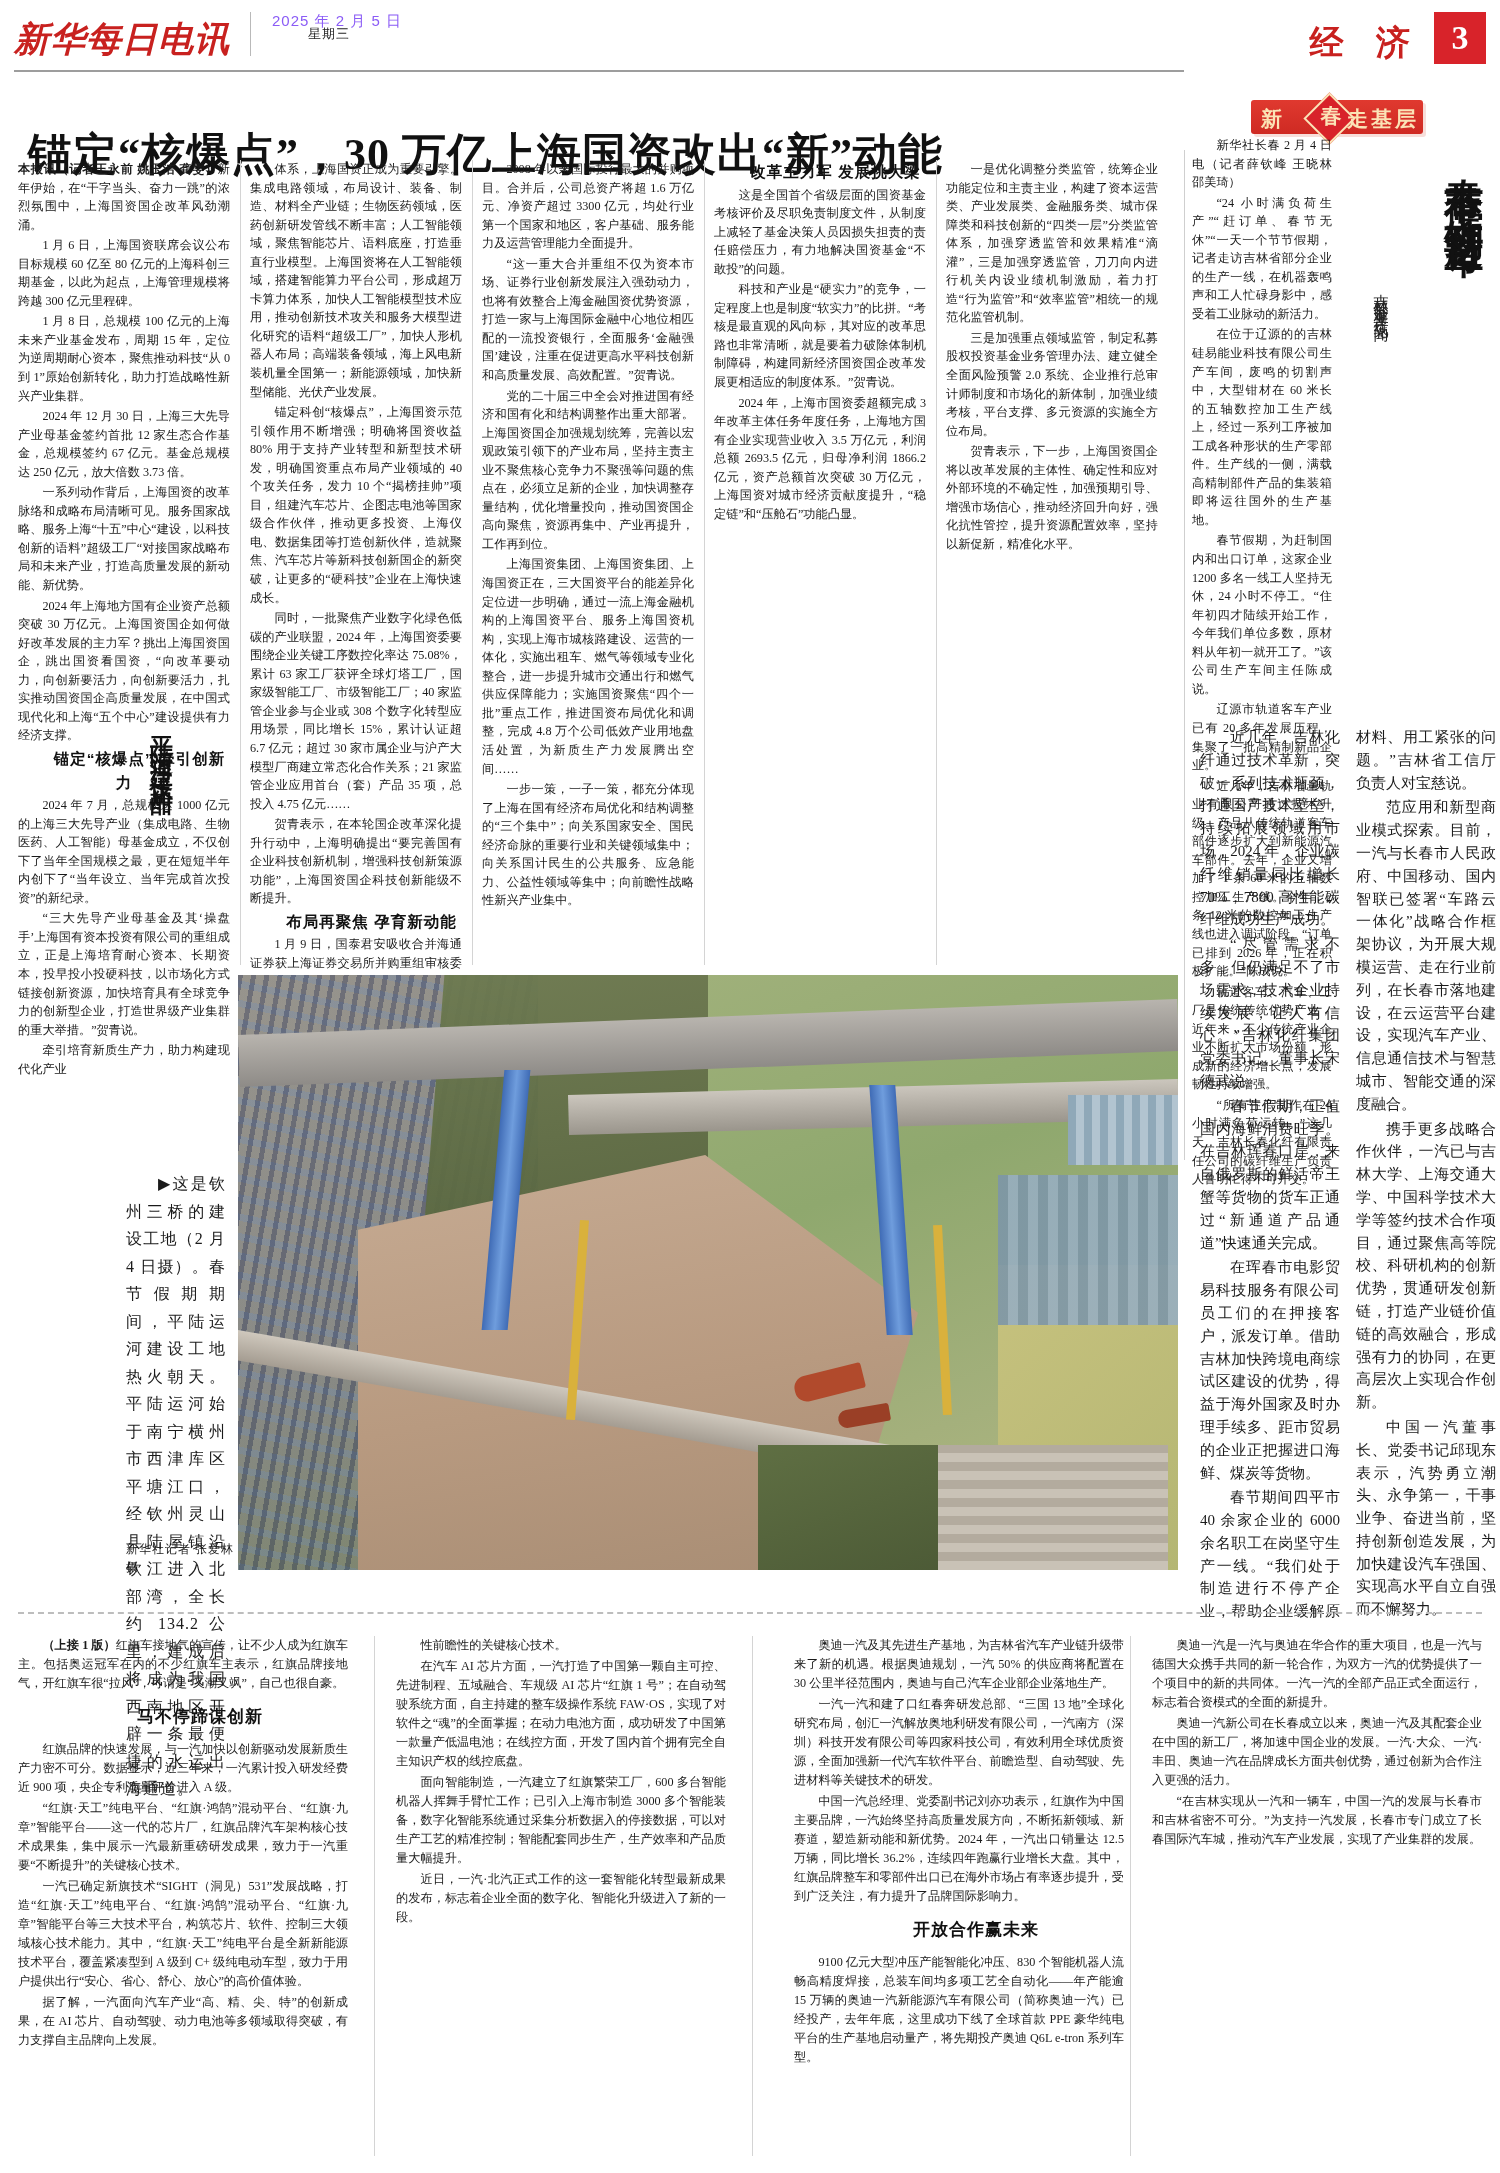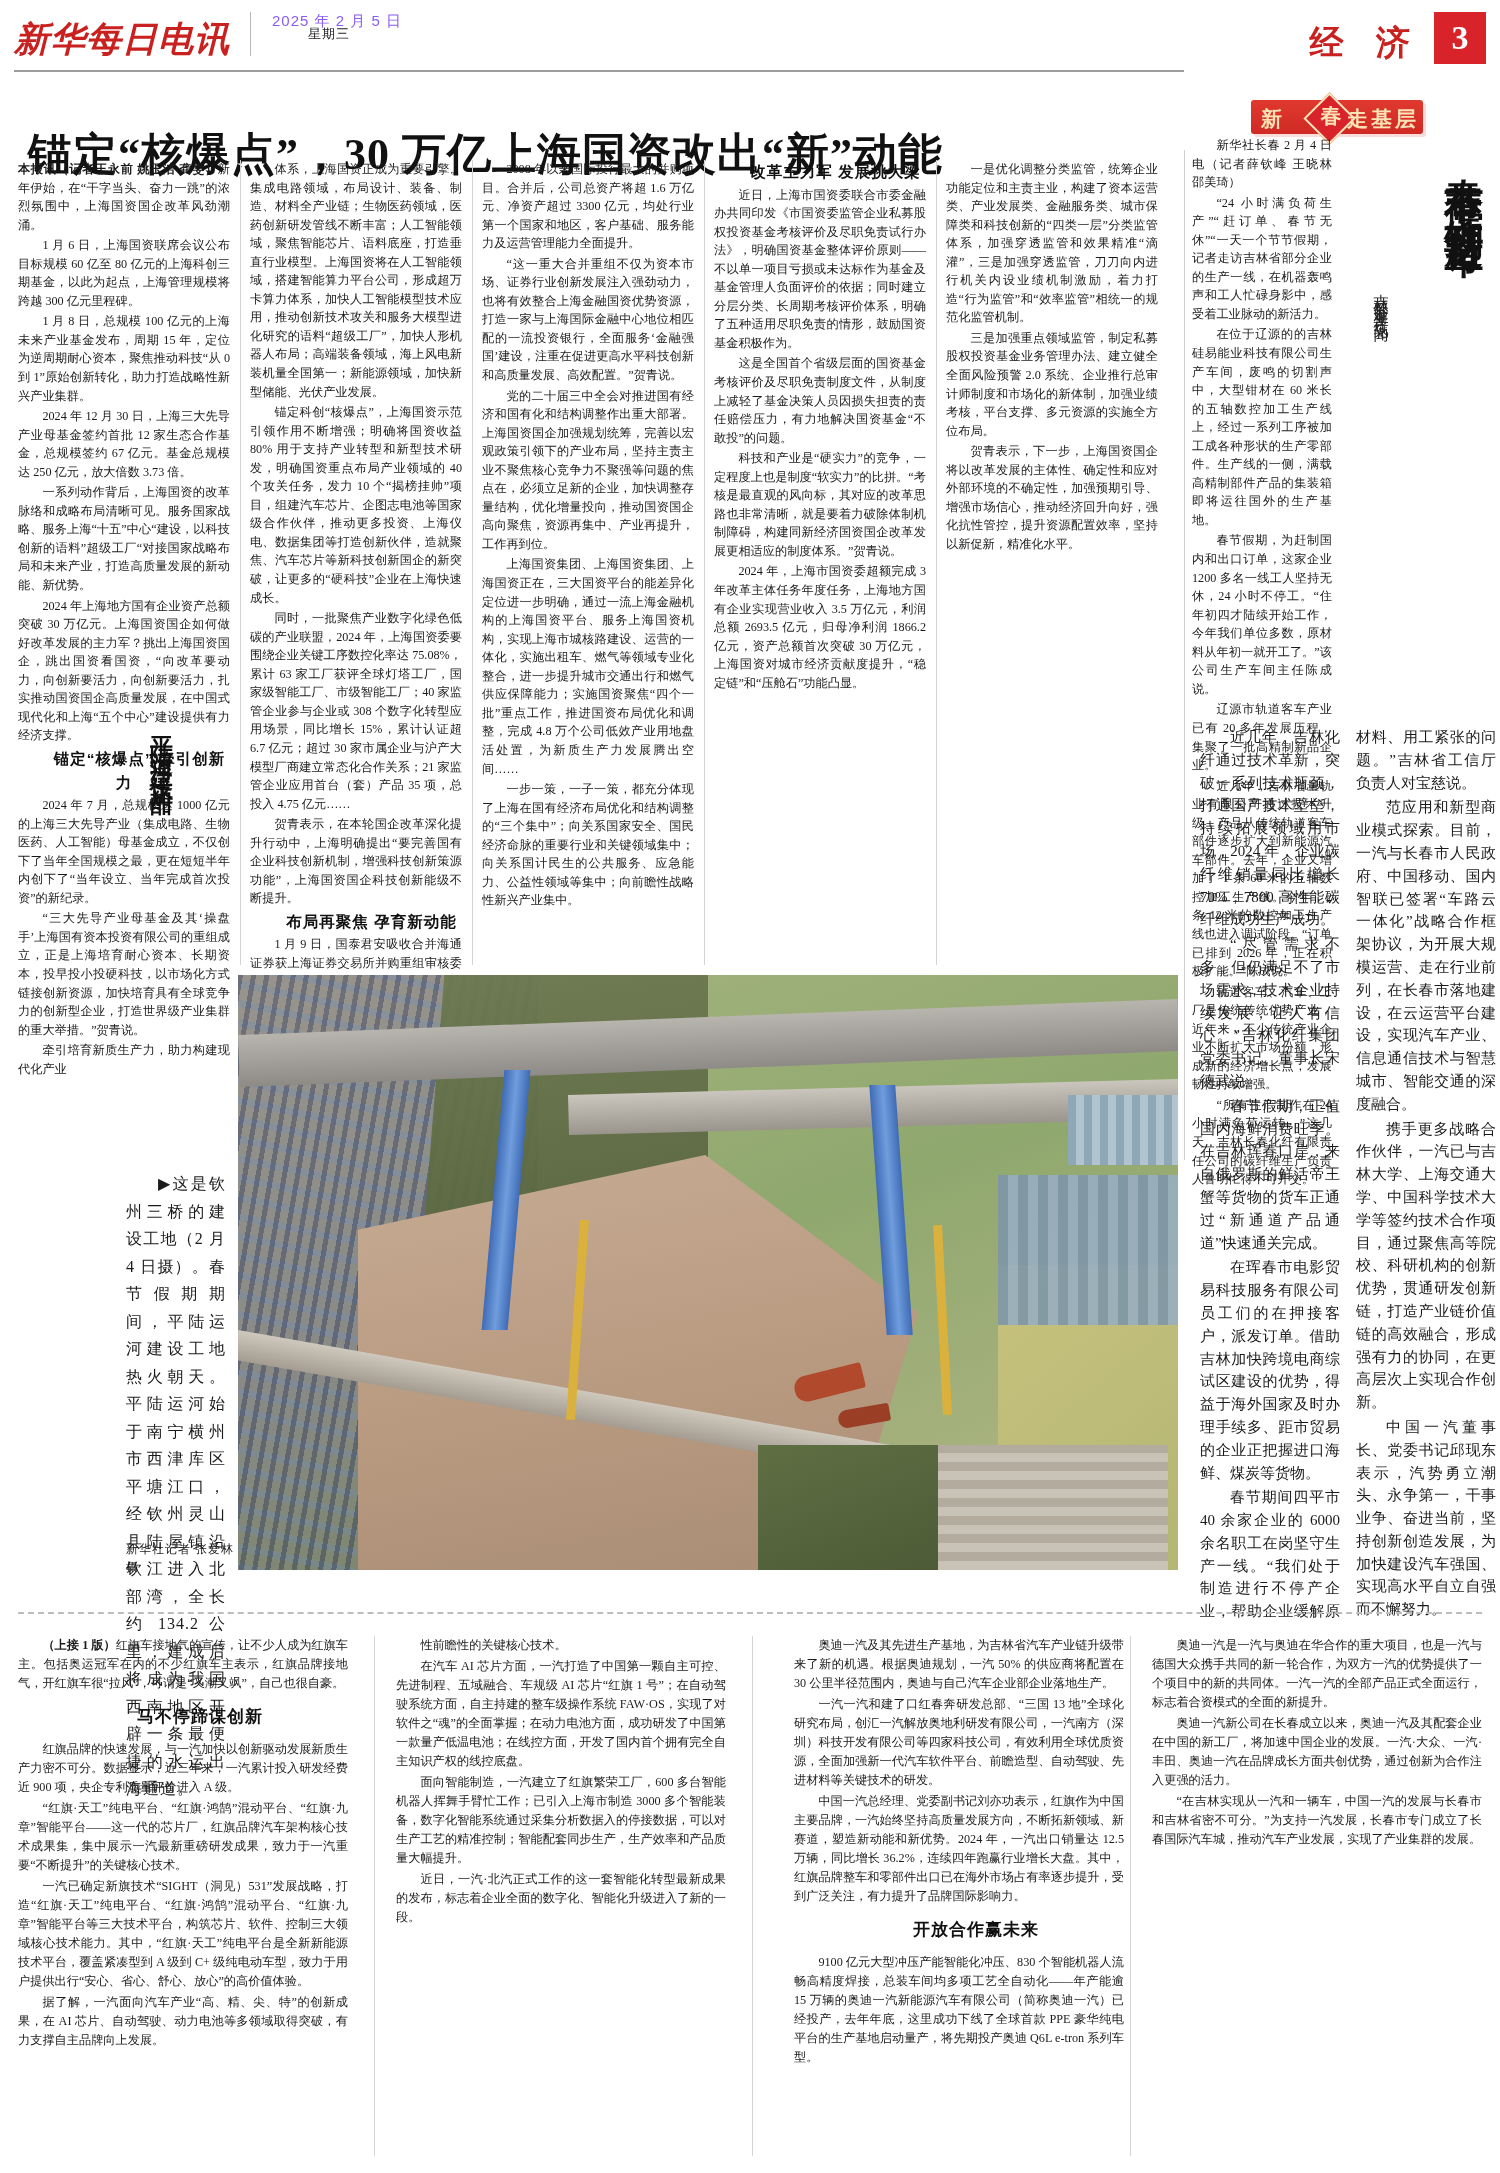--- a/index.html
+++ b/index.html
@@ -286,21 +286,20 @@
       <p>2008 年以来国际投行最大的并购项目。合并后，公司总资产将超 1.6 万亿元、净资产超过 3300 亿元，均处行业第一个国家和地区，客户基础、服务能力及运营管理能力全面提升。</p>
       <p>“这一重大合并重组不仅为资本市场、证券行业创新发展注入强劲动力，也将有效整合上海金融国资优势资源，打造一家与上海国际金融中心地位相匹配的一流投资银行，全面服务‘金融强国’建设，注重在促进更高水平科技创新和高质量发展、高效配置。”贺青说。</p>
       <p>党的二十届三中全会对推进国有经济和国有化和结构调整作出重大部署。上海国资国企加强规划统筹，完善以宏观政策引领下的产业布局，坚持主责主业不聚焦核心竞争力不聚强等问题的焦点在，必须立足新的企业，加快调整存量结构，优化增量投向，推动国资国企高向聚焦，资源再集中、产业再提升，工作再到位。</p>
       <p>上海国资集团、上海国资集团、上海国资正在，三大国资平台的能差异化定位进一步明确，通过一流上海金融机构的上海国资平台、服务上海国资机构，实现上海市城核路建设、运营的一体化，实施出租车、燃气等领域专业化整合，进一步提升城市交通出行和燃气供应保障能力；实施国资聚焦“四个一批”重点工作，推进国资布局优化和调整，完成 4.8 万个公司低效产业用地盘活处置，为新质生产力发展腾出空间……</p>
       <p>一步一策，一子一策，都充分体现了上海在国有经济布局优化和结构调整的“三个集中”；向关系国家安全、国民经济命脉的重要行业和关键领域集中；向关系国计民生的公共服务、应急能力、公益性领域等集中；向前瞻性战略性新兴产业集中。</p>
     </div>
 
     <div class="col c4">
 
       <p class="sub-head">改革主力军  发展挑大梁</p>
-      <p>近日，上海市国资委联合市委金融办共同印发《市国资委监管企业私募股权投资基金考核评价及尽职免责试行办法》，明确国资基金整体评价原则——不以单一项目亏损或未达标作为基金及基金管理人负面评价的依据；同时建立分层分类、长周期考核评价体系，明确了五种适用尽职免责的情形，鼓励国资基金积极作为。</p>
       <p>这是全国首个省级层面的国资基金考核评价及尽职免责制度文件，从制度上减轻了基金决策人员因损失担责的责任赔偿压力，有力地解决国资基金“不敢投”的问题。</p>
       <p>科技和产业是“硬实力”的竞争，一定程度上也是制度“软实力”的比拼。“考核是最直观的风向标，其对应的改革思路也非常清晰，就是要着力破除体制机制障碍，构建同新经济国资国企改革发展更相适应的制度体系。”贺青说。</p>
       <p>2024 年，上海市国资委超额完成 3 年改革主体任务年度任务，上海地方国有企业实现营业收入 3.5 万亿元，利润总额 2693.5 亿元，归母净利润 1866.2 亿元，资产总额首次突破 30 万亿元，上海国资对城市经济贡献度提升，“稳定链”和“压舱石”功能凸显。</p>
     </div>
 
     <div class="col c5">
       <p>一是优化调整分类监管，统筹企业功能定位和主责主业，构建了资本运营类、产业发展类、金融服务类、城市保障类和科技创新的“四类一层”分类监管体系，加强穿透监管和效果精准“滴灌”，三是加强穿透监管，刀刀向内进行机关内设业绩机制激励，着力打造“行为监管”和“效率监管”相统一的规范化监管机制。</p>
       <p>三是加强重点领域监管，制定私募股权投资基金业务管理办法、建立健全全面风险预警 2.0 系统、企业推行总审计师制度和市场化的新体制，加强业绩考核，平台支撑、多元资源的实施全方位布局。</p>
       <p>贺青表示，下一步，上海国资国企将以改革发展的主体性、确定性和应对外部环境的不确定性，加强预期引导、增强市场信心，推动经济回升向好，强化抗性管控，提升资源配置效率，坚持以新促新，精准化水平。</p>
     </div>

